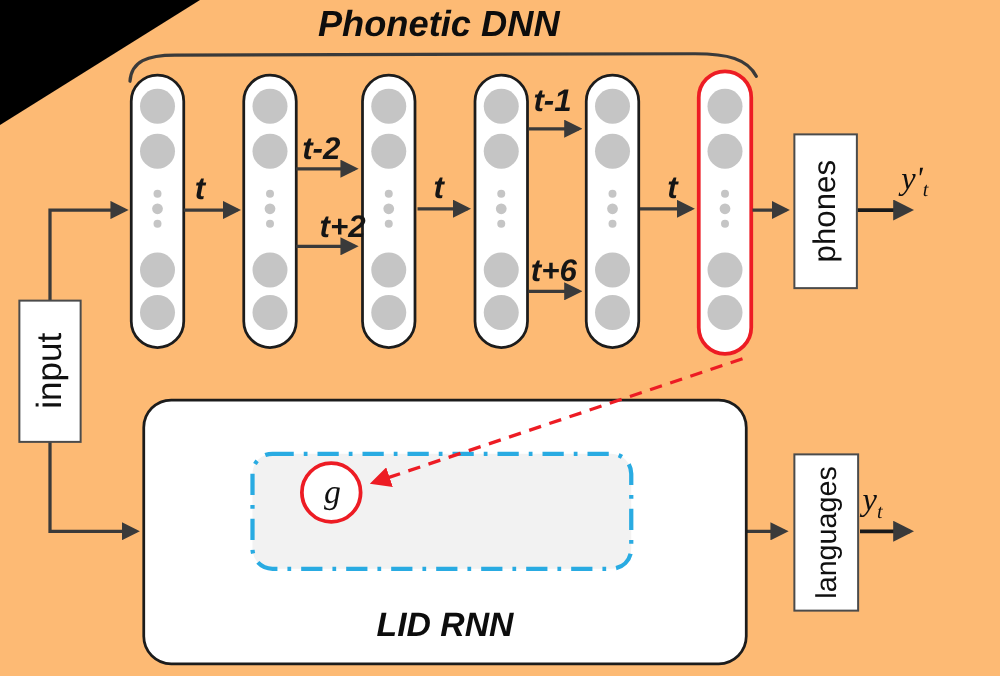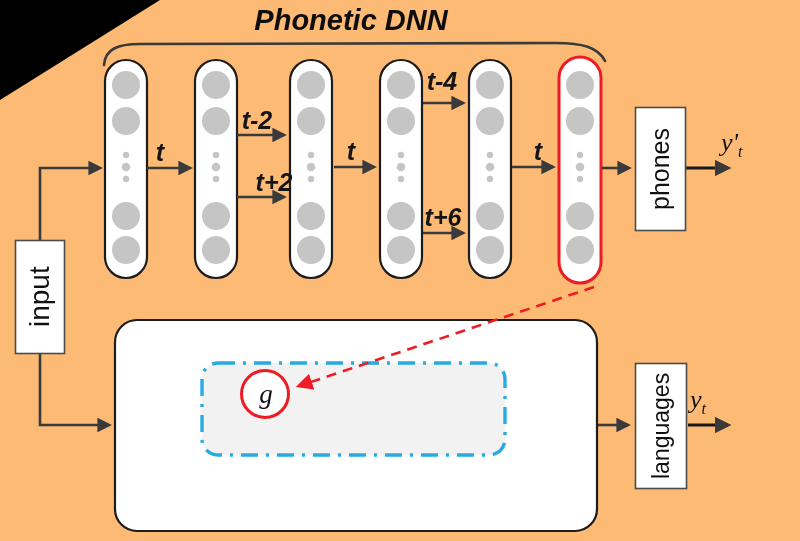--- a/index.html
+++ b/index.html
@@ -109,30 +109,31 @@
     <rect x="635.5" y="107.5" width="50" height="123" fill="#ffffff" stroke="#4b4b4b" stroke-width="1.6"></rect>
     <rect x="635.5" y="363.5" width="51" height="125" fill="#ffffff" stroke="#4b4b4b" stroke-width="1.6"></rect>
   </svg>
 
   <div class="lbl diagram-title" style="left:231px;top:4px;width:240px;">Phonetic DNN</div>
 
   <div class="lbl time-label center-origin" style="left:160px;top:152px;">t</div>
   <div class="lbl time-label center-origin" style="left:257px;top:120px;">t-2</div>
   <div class="lbl time-label center-origin" style="left:274px;top:182px;">t+2</div>
   <div class="lbl time-label center-origin" style="left:351px;top:151px;">t</div>
-  <div class="lbl time-label center-origin" style="left:442px;top:81px;">t-4</div>
+  <div class="lbl time-label center-origin" style="left:442px;top:81px;">t-1</div>
   <div class="lbl time-label center-origin" style="left:443px;top:217px;">t+6</div>
   <div class="lbl time-label center-origin" style="left:538px;top:151px;">t</div>
 
   <div class="vbox-label" style="left:15px;top:240px;width:50px;height:113px;font-size:28px;">input</div>
   <div class="vbox-label" style="left:635px;top:107px;width:51px;height:123px;font-size:25px;">phones</div>
   <div class="vbox-label" style="left:635px;top:363px;width:52px;height:125px;font-size:23px;">languages</div>
 
   <div class="lbl math-label" style="left:700px;top:128px;margin-left:21px;">
     <span>y'</span><sub>t</sub>
   </div>
   <div class="lbl math-label" style="left:690px;top:385px;">
     <span>y</span><sub>t</sub>
   </div>
 
   <div class="lbl gate-text center-origin" style="left:266px;top:394px;">g</div>
+  <div class="lbl rnn-title" style="left:256px;top:485px;width:200px;">LID RNN</div>
 
 </div>
 
 </body></html>

